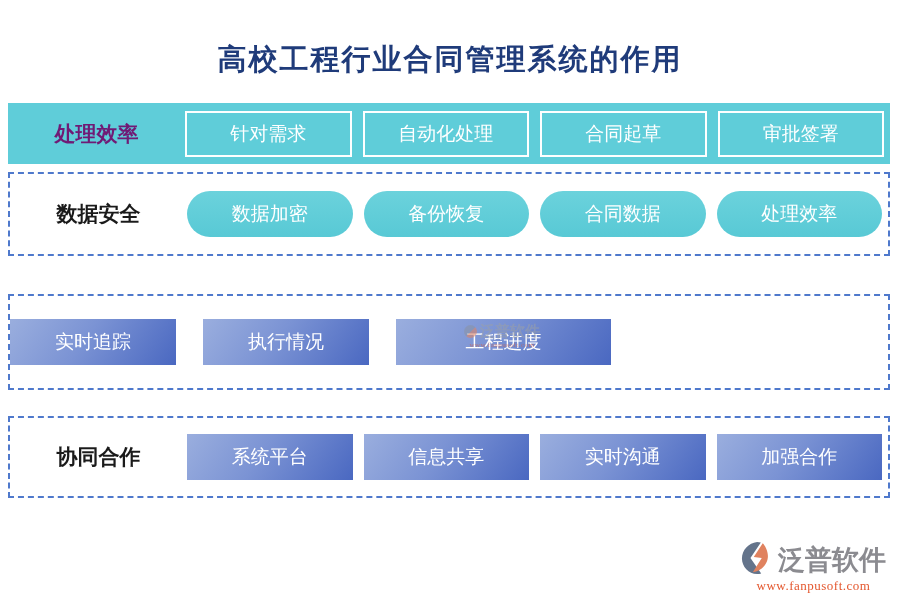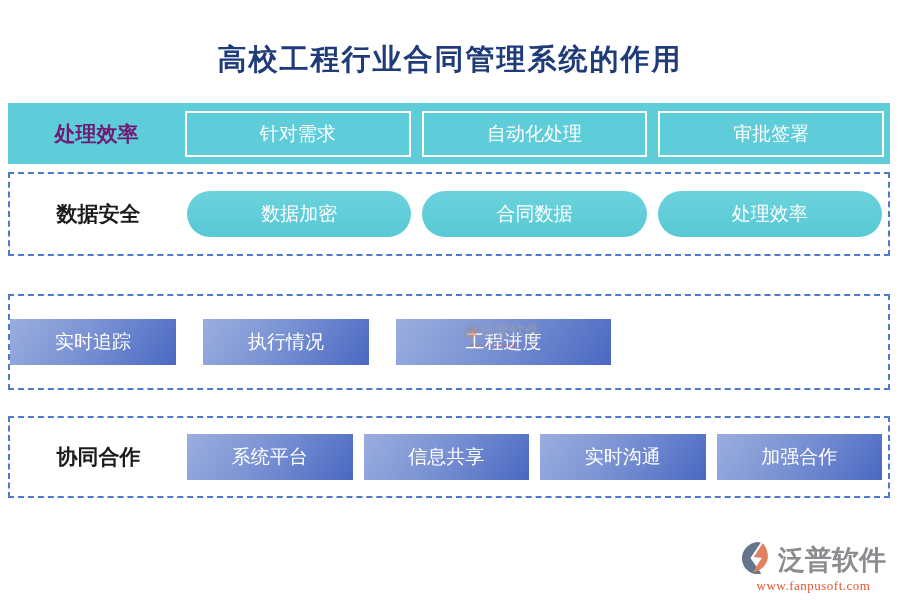--- a/index.html
+++ b/index.html
@@ -47,28 +47,30 @@
 
 <div class="stage">
 
   <div class="title">高校工程行业合同管理系统的作用</div>
 
   <div class="row row-solid">
     <div class="row-label">处理效率</div>
     <div class="items">
       <div class="btn btn-outline">针对需求</div>
       <div class="btn btn-outline">自动化处理</div>
+      <div class="btn btn-outline">合同起草</div>
       <div class="btn btn-outline">审批签署</div>
     </div>
   </div>
 
   <div class="row row-dash2">
     <div class="row-label">数据安全</div>
     <div class="items">
       <div class="btn btn-teal">数据加密</div>
+      <div class="btn btn-teal">备份恢复</div>
       <div class="btn btn-teal">合同数据</div>
       <div class="btn btn-teal">处理效率</div>
     </div>
   </div>
 
   <div class="row row-dash3">
     <div class="items items-3">
       <div class="btn btn-blue">实时追踪</div>
       <div class="btn btn-blue">执行情况</div>
       <div class="btn btn-blue">工程进度</div>

